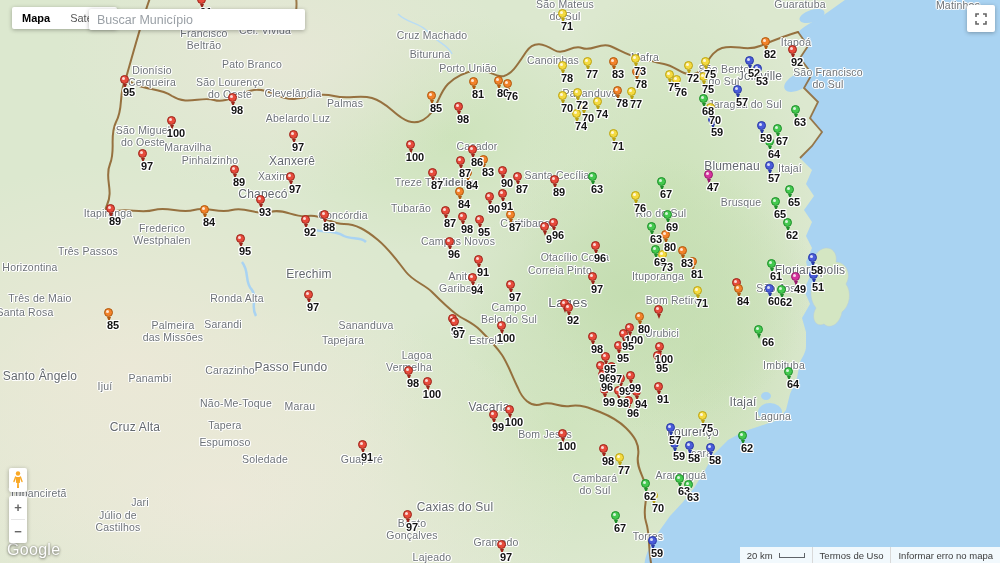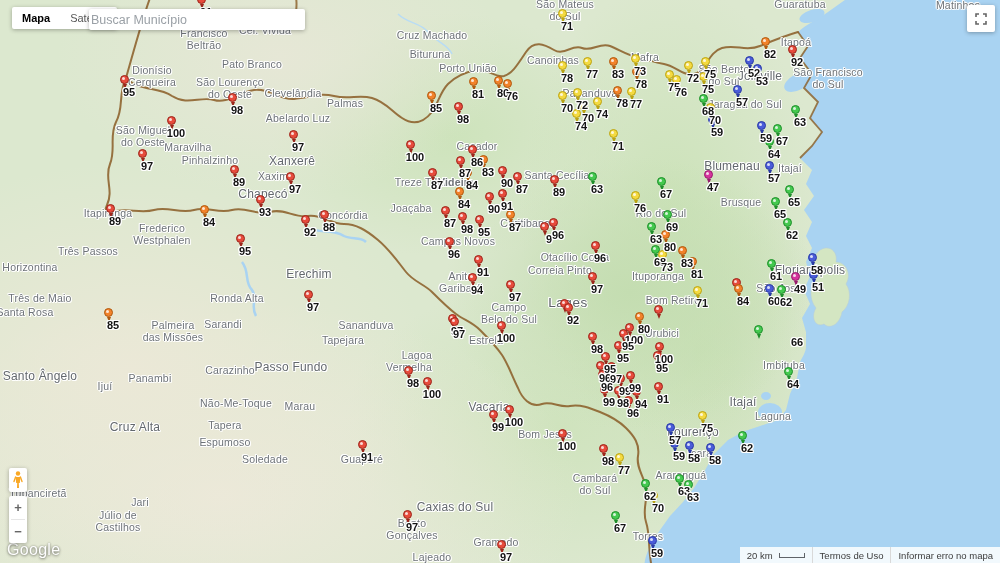--- a/index.html
+++ b/index.html
@@ -36,21 +36,21 @@
   .mlabel{position:absolute;transform:translateX(-50%);z-index:31;
     font-size:11px;font-weight:bold;color:#141414;white-space:nowrap;
     text-shadow:-1px 0 0 #fff,1px 0 0 #fff,0 -1px 0 #fff,0 1px 0 #fff,1px 1px 0 #fff,-1px -1px 0 #fff,1px -1px 0 #fff,-1px 1px 0 #fff;}
   
   .ctl{position:absolute;background:#fff;box-shadow:0 1px 4px rgba(0,0,0,.3);z-index:60;}
   .maptype{left:12px;top:7px;height:22px;display:flex;align-items:stretch;border-radius:2px;}
   .maptype button{border:none;background:none;padding:0 10px;font:11px "Liberation Sans",sans-serif;cursor:pointer;}
   .maptype .sel{font-weight:bold;color:#000;}
   .maptype .unsel{color:#565656;}
   .searchbox{left:89px;top:9px;width:216px;height:21px;border-radius:2px;display:flex;align-items:center;}
-  .searchbox input{border:none;outline:none;width:100%;height:100%;padding:0 2px;
+  .searchbox input{border:none;outline:none;width:100%;height:100%;padding:0 8px;
      font:12.5px "Liberation Sans",sans-serif;color:#c2410c;background:transparent;}
   .searchbox input::placeholder{color:#9aa0a6;}
   .fsbtn{right:5px;top:5px;width:28px;height:27px;border-radius:2px;display:flex;align-items:center;justify-content:center;cursor:pointer;}
   .pegman{left:9px;top:468px;width:18px;height:24px;border-radius:2px;display:flex;align-items:center;justify-content:center;cursor:grab;}
   .zoomctl{left:9px;top:496px;width:18px;height:47px;border-radius:2px;display:flex;flex-direction:column;z-index:60;}
   .zoomctl .zb{flex:1;display:flex;align-items:center;justify-content:center;font:bold 13px "Liberation Sans",sans-serif;color:#666;cursor:pointer;}
   .zoomctl .div{height:1px;background:#e6e6e6;margin:0 2px;}
   .glogo{position:absolute;left:7px;bottom:4px;z-index:55;color:#fff;font:500 16px "Liberation Sans",sans-serif;
      letter-spacing:.3px;text-shadow:0 1px 3px rgba(0,0,0,.45),0 0 2px rgba(0,0,0,.3);}
   .attrbar{position:absolute;right:0;bottom:0;height:16px;background:rgba(255,255,255,.85);z-index:55;
@@ -149,21 +149,21 @@
       <div class="clabel sm" style="left: 575px; top: 257px;">Otacílio Costa</div>
       <div class="clabel sm" style="left: 560px; top: 270px;">Correia Pinto</div>
       <div class="clabel lg" style="left: 568px; top: 303px;">Lages</div>
       <div class="clabel sm" style="left: 509px; top: 313px;">Campo
 Belo do Sul</div>
       <div class="clabel sm" style="left: 458px; top: 241px;">Campos Novos</div>
       <div class="clabel sm" style="left: 461px; top: 282px;">Anita
 Garibaldi</div>
       <div class="clabel sm" style="left: 423px; top: 182px;">Treze Tílias</div>
       <div class="clabel sm" style="left: 456px; top: 182px; font-weight: bold;">Videira</div>
-      <div class="clabel sm" style="left: 411px; top: 208px;">Joaçaba</div>
+      <div class="clabel sm" style="left: 411px; top: 208px;">Tubarão</div>
       <div class="clabel sm" style="left: 477px; top: 146px;">Caçador</div>
       <div class="clabel sm" style="left: 298px; top: 118px;">Abelardo Luz</div>
       <div class="clabel md" style="left: 292px; top: 162px;">Xanxerê</div>
       <div class="clabel sm" style="left: 273px; top: 176px;">Xaxim</div>
       <div class="clabel sm" style="left: 188px; top: 147px;">Maravilha</div>
       <div class="clabel sm" style="left: 210px; top: 160px;">Pinhalzinho</div>
       <div class="clabel sm" style="left: 230px; top: 88px;">São Lourenço
 do Oeste</div>
       <div class="clabel sm" style="left: 143px; top: 136px;">São Miguel
 do Oeste</div>
@@ -483,21 +483,21 @@
       <div class="mlabel" style="left: 567px; top: 440px;">100</div>
       <div class="pin" style="--fill: #e74b3c; --dark: #9c261c; left: 403px; top: 510px;"></div>
       <div class="mlabel" style="left: 412px; top: 521px;">97</div>
       <div class="pin" style="--fill: #e74b3c; --dark: #9c261c; left: 497px; top: 540px;"></div>
       <div class="mlabel" style="left: 506px; top: 551px;">97</div>
       <div class="pin" style="--fill: #e74b3c; --dark: #9c261c; left: 599px; top: 444px;"></div>
       <div class="mlabel" style="left: 608px; top: 455px;">98</div>
       <div class="pin" style="--fill: #f4da41; --dark: #bba313; left: 615px; top: 453px;"></div>
       <div class="mlabel" style="left: 624px; top: 464px;">77</div>
       <div class="pin" style="--fill: #44c94f; --dark: #1f8f2b; left: 754px; top: 325px;"></div>
-      <div class="mlabel" style="left: 797px; top: 336px;">66</div>
+      <div class="mlabel" style="left: 768px; top: 336px;">66</div>
       <div class="pin" style="--fill: #44c94f; --dark: #1f8f2b; left: 784px; top: 367px;"></div>
       <div class="mlabel" style="left: 793px; top: 378px;">64</div>
       <div class="pin" style="--fill: #f4da41; --dark: #bba313; left: 698px; top: 411px;"></div>
       <div class="mlabel" style="left: 707px; top: 422px;">75</div>
       <div class="pin" style="--fill: #4a5cd9; --dark: #2b3ba5; left: 666px; top: 423px;"></div>
       <div class="mlabel" style="left: 675px; top: 434px;">57</div>
       <div class="pin" style="--fill: #44c94f; --dark: #1f8f2b; left: 738px; top: 431px;"></div>
       <div class="mlabel" style="left: 747px; top: 442px;">62</div>
       <div class="pin" style="--fill: #4a5cd9; --dark: #2b3ba5; left: 670px; top: 439px;"></div>
       <div class="mlabel" style="left: 679px; top: 450px;">59</div>

